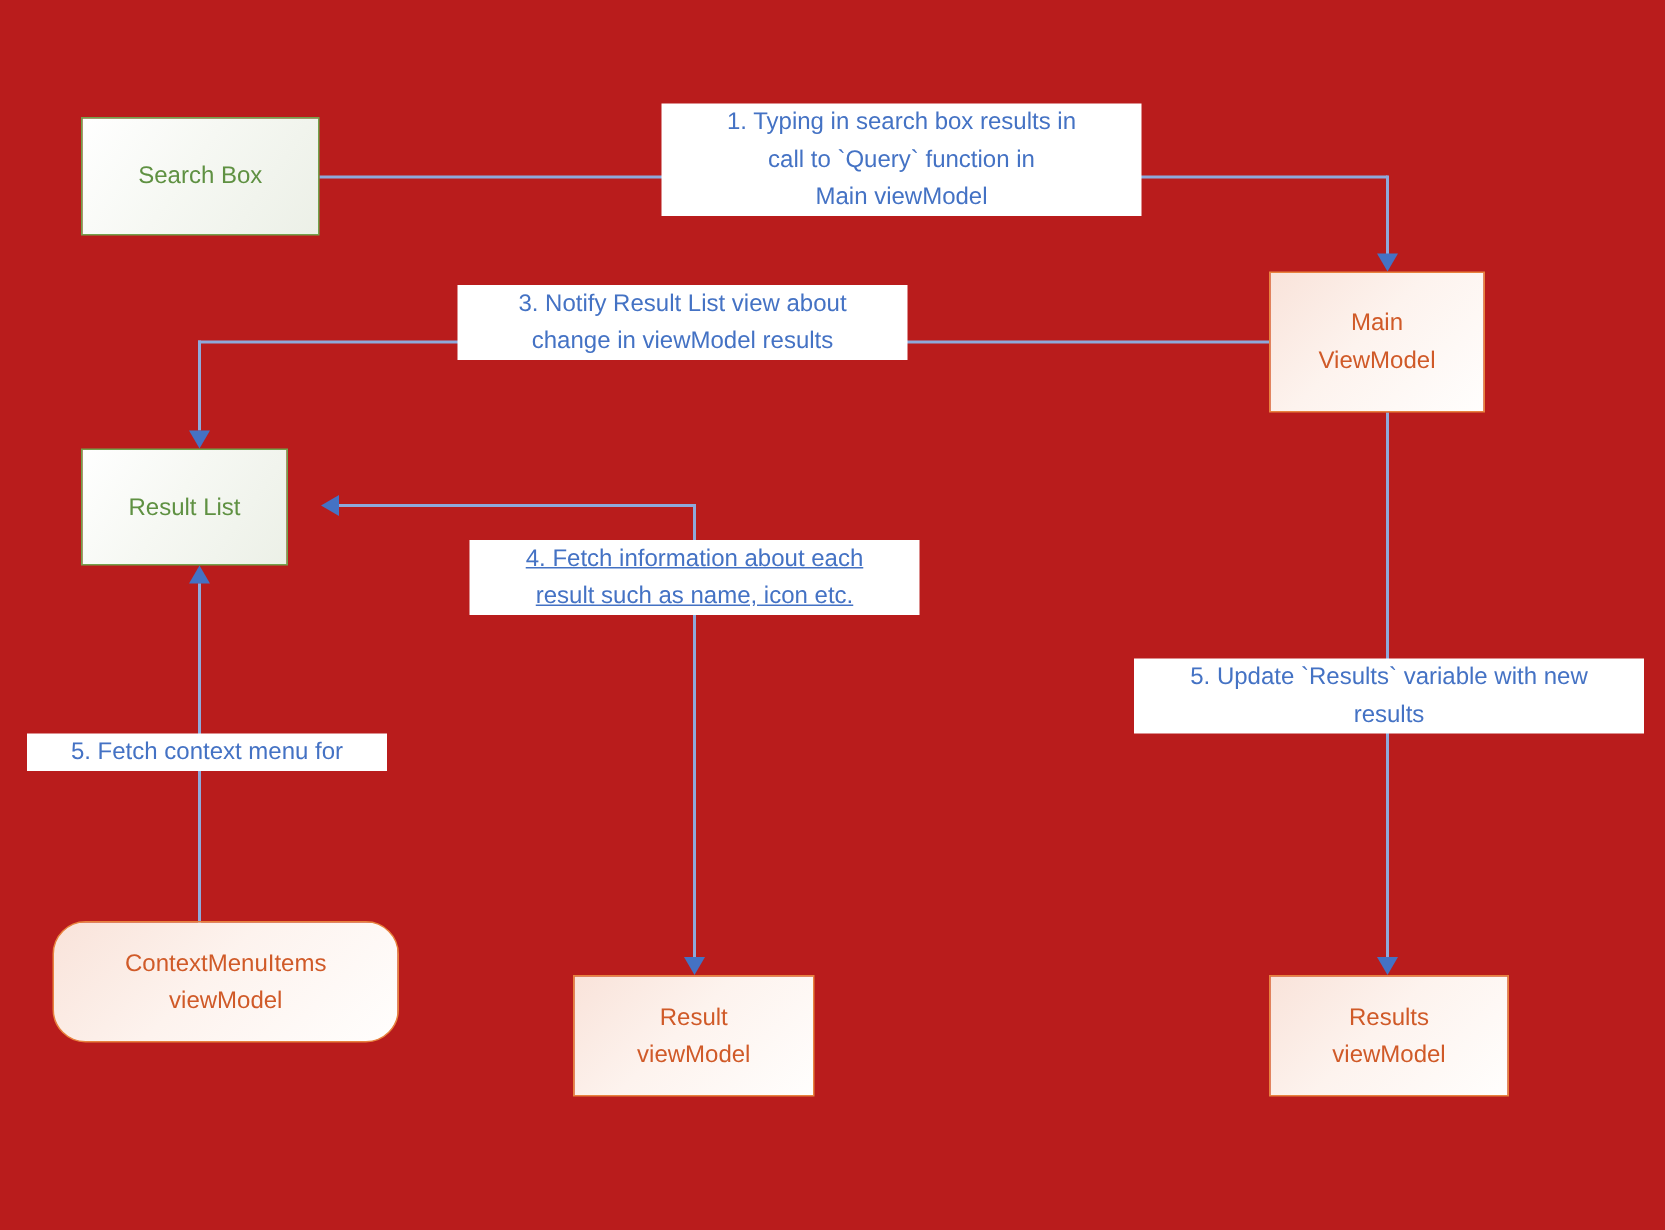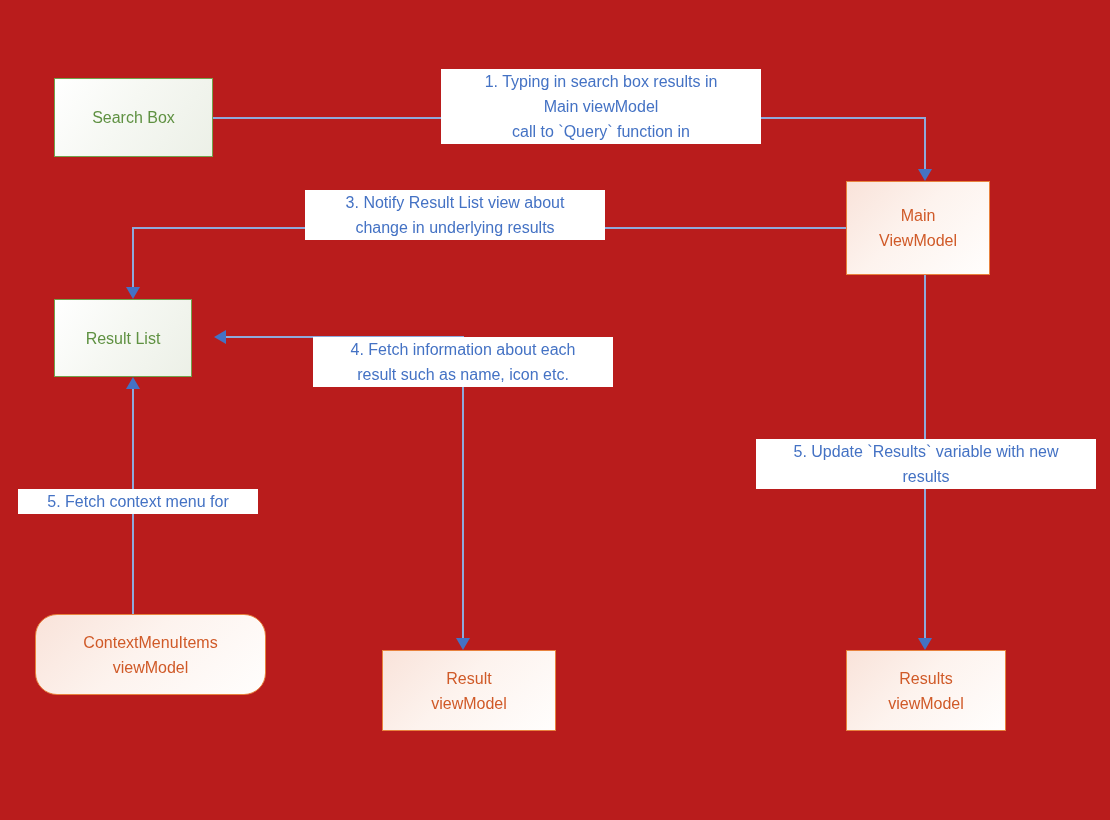--- a/index.html
+++ b/index.html
@@ -57,28 +57,28 @@
   <div class="line" style="left:226px; top:336px; width:238px; height:2px;"></div>
   <div class="line" style="left:462px; top:336px; width:2px; height:302px;"></div>
   <div class="arrow down" style="left:456px; top:638px;"></div>
 
   <div class="arrow up" style="left:126px; top:377px;"></div>
   <div class="line" style="left:132px; top:389px; width:2px; height:249px;"></div>
   <div class="arrow down" style="left:126px; top:638px;"></div>
 
   <div class="note" style="left:441px; top:69px; width:320px;">
     <span>1. Typing in search box results in</span>
+    <span>call to `Query` function in</span>
     <span>Main viewModel</span>
-    <span>call to `Query` function in</span>
   </div>
   <div class="note" style="left:305px; top:190px; width:300px;">
     <span>3. Notify Result List view about</span>
-    <span>change in underlying results</span>
+    <span>change in viewModel results</span>
   </div>
-  <div class="note" style="left:313px; top:337px; width:300px;">
+  <div class="note" style="left:313px; top:360px; width:300px;text-decoration:underline;">
     <span>4. Fetch information about each</span>
     <span>result such as name, icon etc.</span>
   </div>
   <div class="note" style="left:756px; top:439px; width:340px;">
     <span>5. Update `Results` variable with new</span>
     <span>results</span>
   </div>
   <div class="note" style="left:18px; top:489px; width:240px;">
     <span>5. Fetch context menu for</span>
   </div>
@@ -94,21 +94,21 @@
 
   <div class="box green" style="left:54px; top:299px; width:138px; height:78px;">
     <span>Result List</span>
   </div>
 
   <div class="box orange" style="left:35px; top:614px; width:231px; height:81px;border-radius:22px;">
     <span>ContextMenuItems</span>
     <span>viewModel</span>
   </div>
 
-  <div class="box orange" style="left:382px; top:650px; width:174px; height:81px;">
+  <div class="box orange" style="left:382px; top:650px; width:161px; height:81px;">
     <span>Result</span>
     <span>viewModel</span>
   </div>
 
   <div class="box orange" style="left:846px; top:650px; width:160px; height:81px;">
     <span>Results</span>
     <span>viewModel</span>
   </div>
 
 </div>

